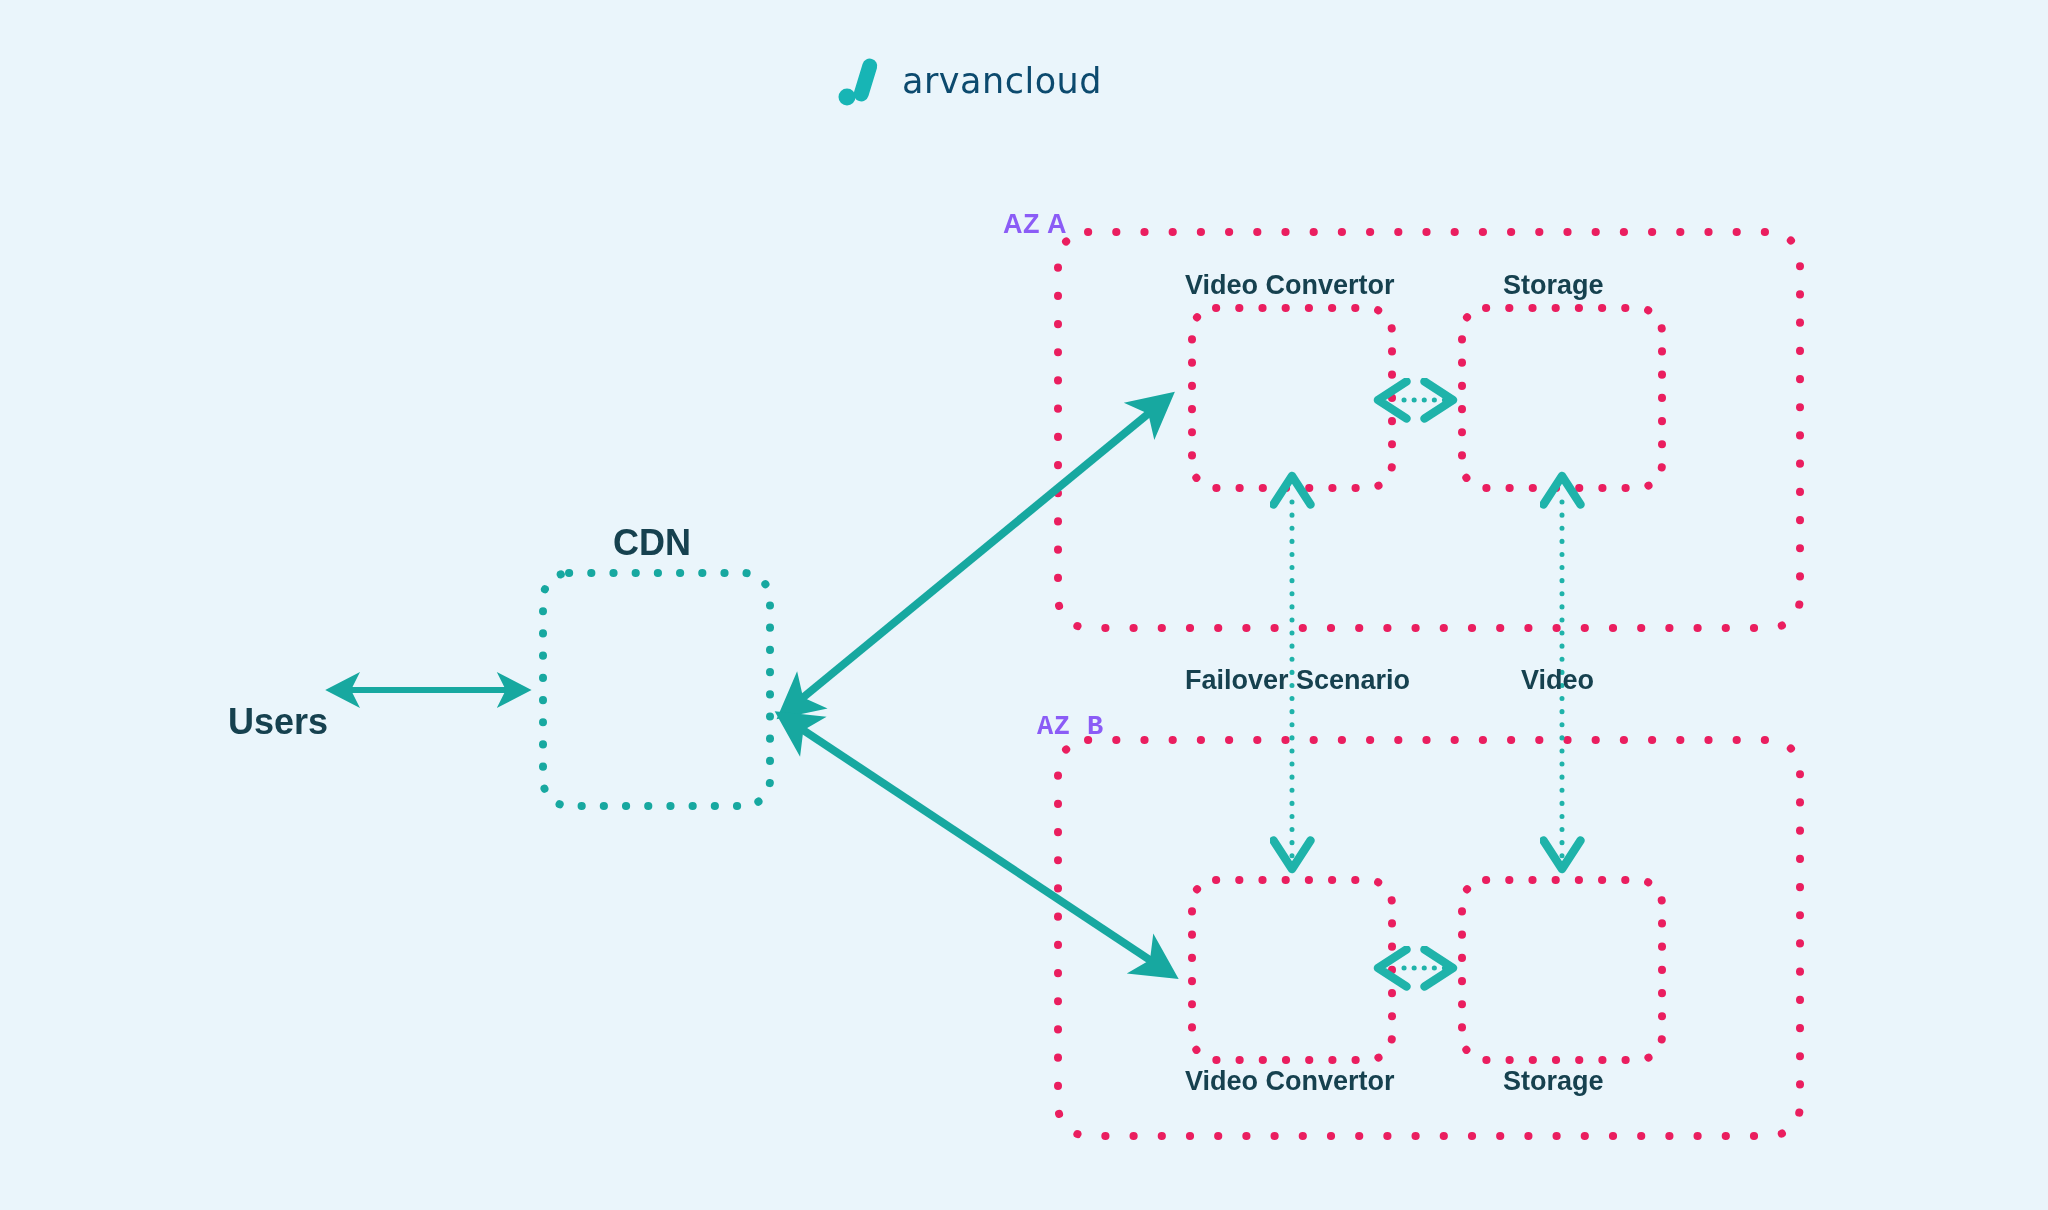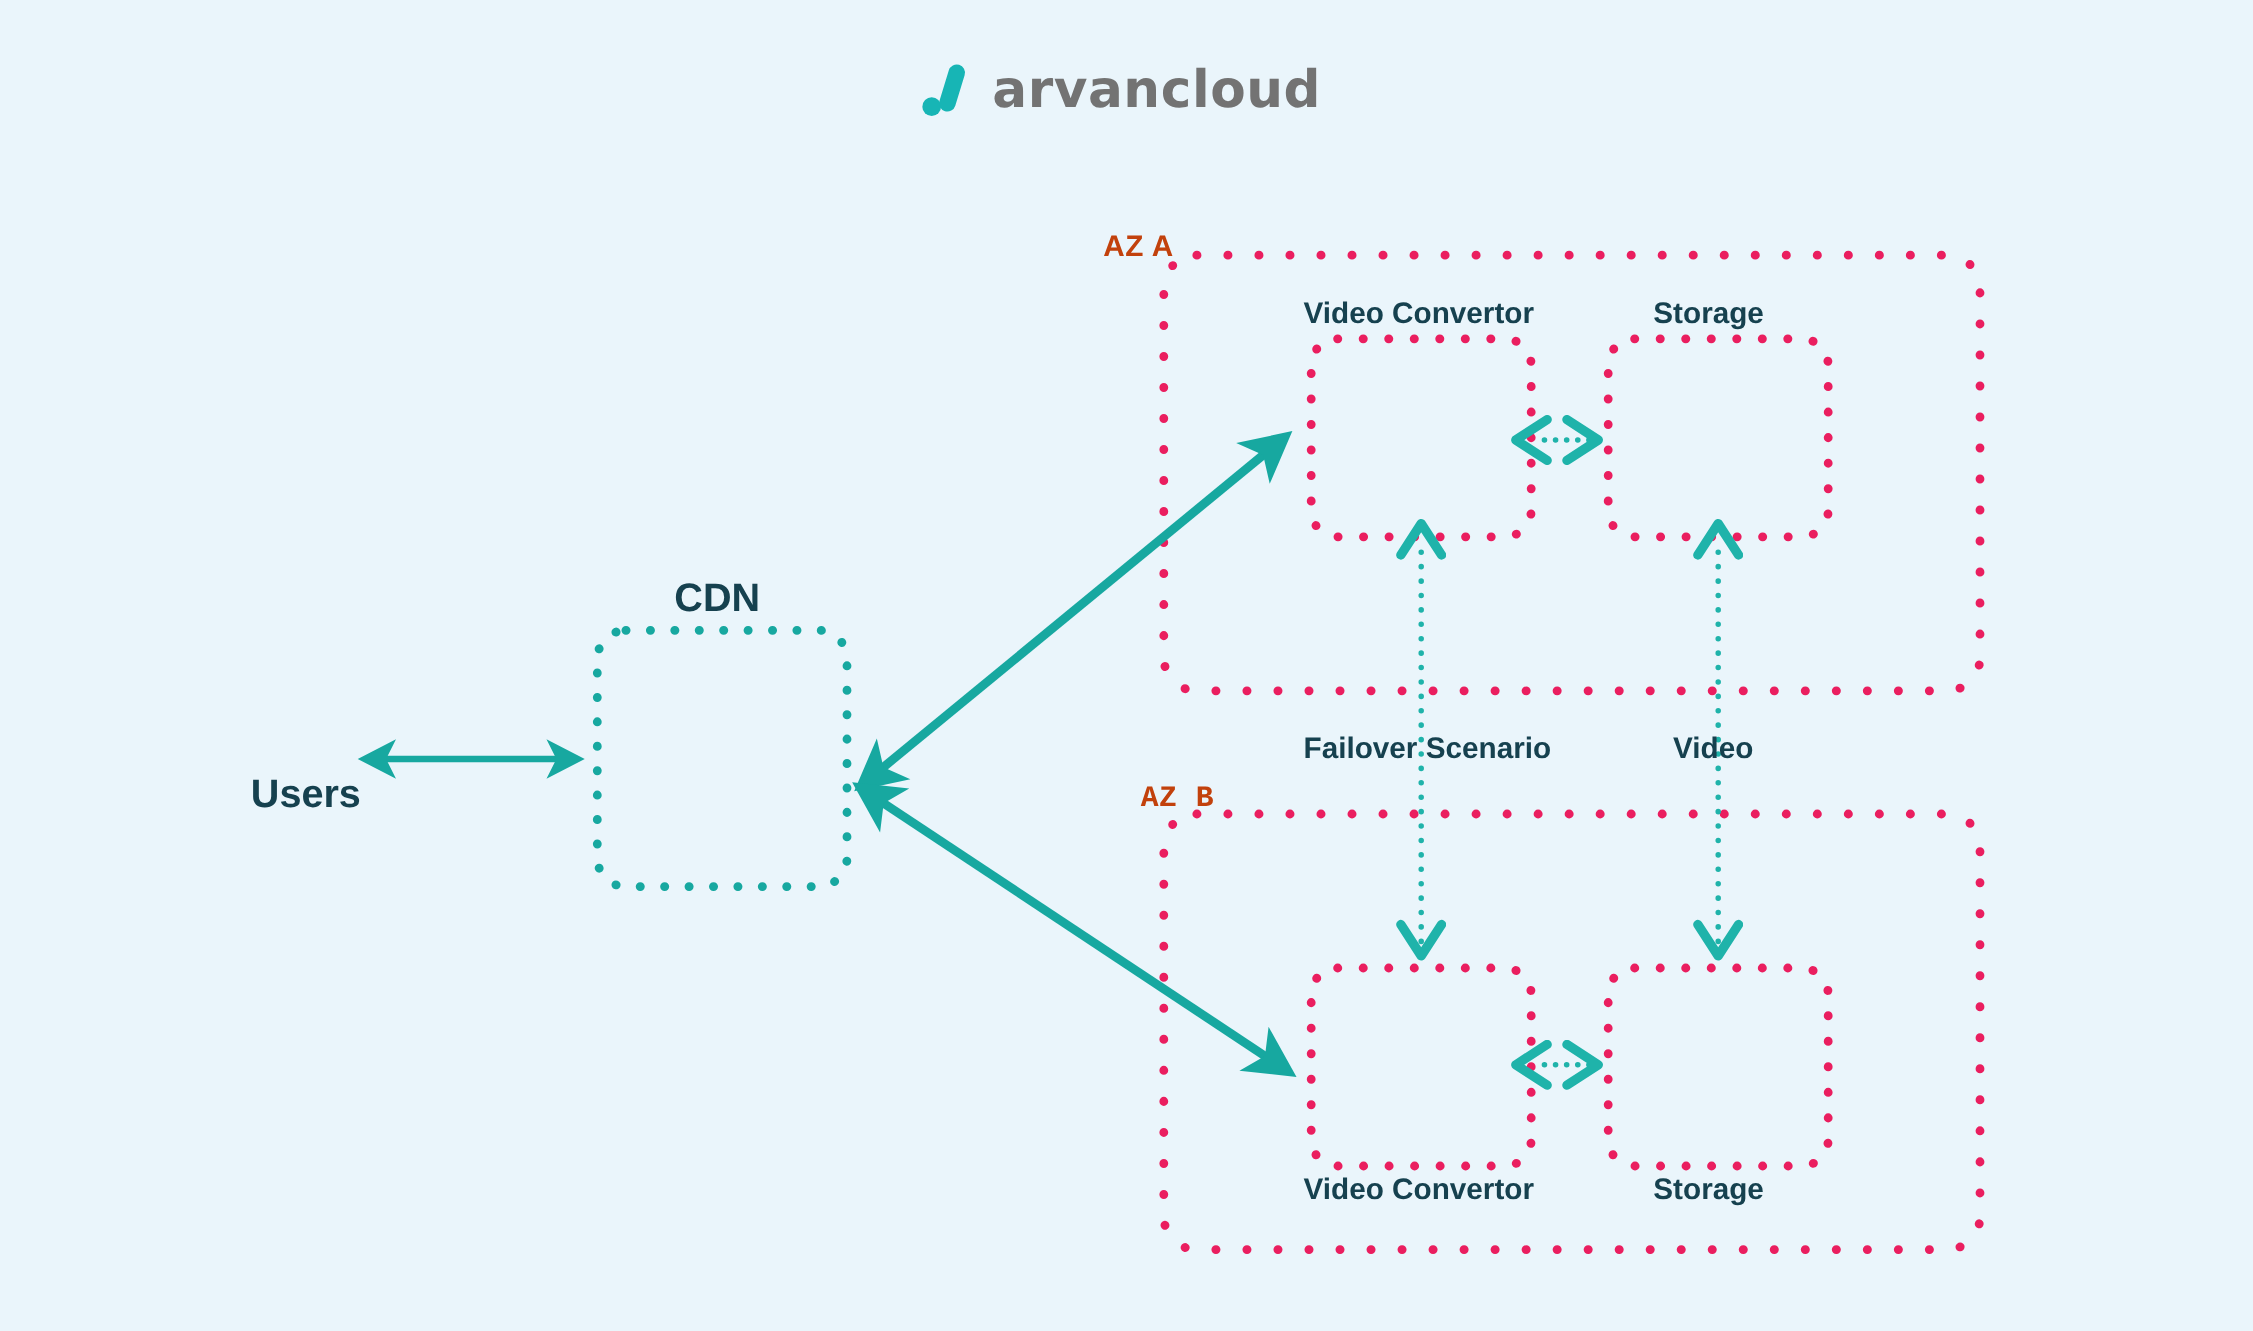--- a/index.html
+++ b/index.html
@@ -28,26 +28,26 @@
 
   
   #logo {
     left: 838px;
     top: 56px;
     display: flex;
     align-items: center;
     gap: 22px;
   }
   #logo-text {
-    font-size: 47px;
+    font-size: 35px;
     letter-spacing: 0.5px;
-    color: #737373;
+    color: #0c4a6e;
     font-family: "DejaVu Sans", sans-serif;
     line-height: 1;
-    font-weight: 700;
+    font-weight: 400;
   }
 
   
   .lbl {
     color: #16414f;
     white-space: nowrap;
     line-height: 1;
   }
   .lbl-users {
     font-size: 36px;
@@ -64,21 +64,21 @@
   }
   .lbl-node {
     font-size: 27px;
     font-weight: 700;
   }
   .lbl-mid {
     font-size: 27px;
     font-weight: 600;
   }
   .lbl-az {
-    color: #c2410c;
+    color: #8b5cf6;
     font-size: 27px;
     font-weight: bold;
     letter-spacing: 0.5px;
   }
 </style>
 </head>
 <body>
 
 <div id="canvas">
 

